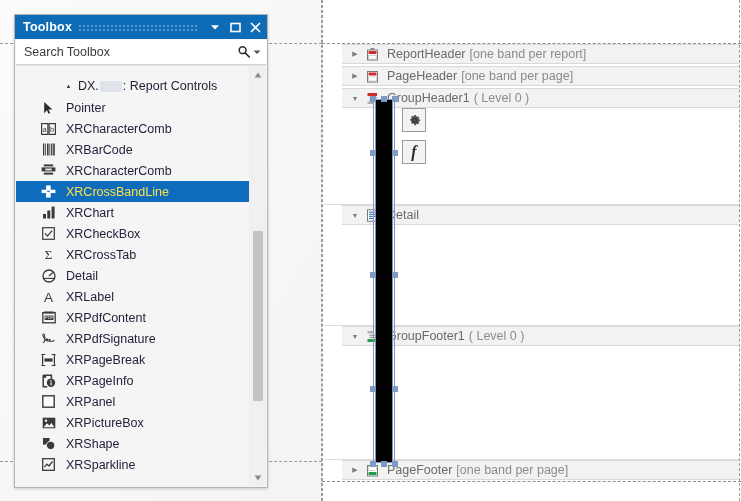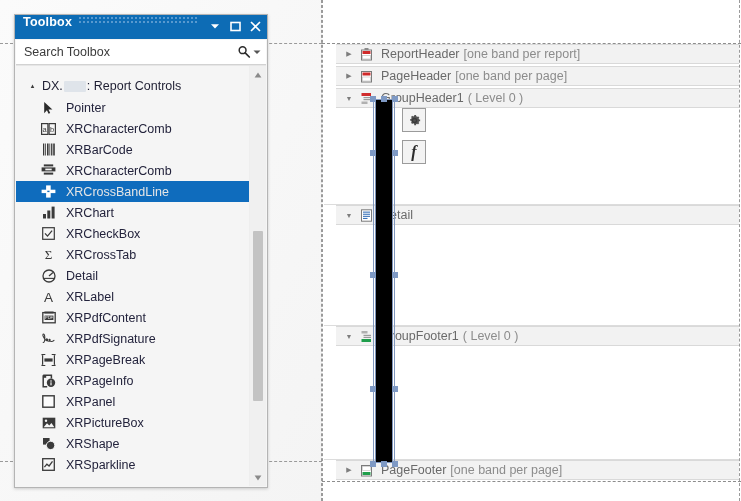--- a/index.html
+++ b/index.html
@@ -30,21 +30,21 @@
   .toolbox{
     position:absolute;left:14px;top:14px;width:254px;height:474px;
     background:#f5f5f5;
     border:1px solid #b4b4b4;
     box-shadow:0 1px 3px rgba(0,0,0,.18);
     box-sizing:border-box;
     display:flex;flex-direction:column;
   }
   .tb-titlebar{
     height:24px;background:#0d6cb5;color:#ffffff;
-    display:flex;
+    display:flex;align-items:center;
     padding:0 2px 0 8px;flex:0 0 auto;
     user-select:none;
   }
   .tb-title{font-size:12.5px;font-weight:bold;letter-spacing:.2px;white-space:nowrap;}
   .tb-grip{
     flex:1 1 auto;height:8px;margin:0 6px;
     background-image:radial-gradient(#5c9bd0 40%, transparent 41%);
     background-size:4px 4px;
     background-position:0 1px;
     opacity:.95;
@@ -77,36 +77,36 @@
   }
   .tb-list{
     position:absolute;left:0;top:0;right:16px;bottom:0;
     overflow:hidden;
   }
   .tb-cliptop{
     height:9px;overflow:hidden;position:relative;
   }
   .tb-group{
     display:flex;align-items:center;height:22px;padding-left:10px;
-    color:#1e1e32;font-size:12.5px;white-space:nowrap;
+    color:#1e1e32;font-size:12.5px;white-space:nowrap;margin-left:36px;
   }
   .tb-group .tri{
     width:13px;height:13px;display:flex;align-items:center;justify-content:center;
     color:#3c3c3c;font-size:7px;
   }
   .tb-group .gl{margin-left:3px;}
   .redact{
     display:inline-block;width:22px;height:11px;background:#dfe4ea;
     vertical-align:-1px;margin:0 1px;border-radius:1px;
   }
   .tb-item{
     display:flex;align-items:center;height:21px;padding-left:24px;
     color:#23233c;font-size:12.5px;white-space:nowrap;cursor:default;
   }
-  .tb-item.sel{background:#0f6cbd;color:#e5e5e5;}
+  .tb-item.sel{background:#0f6cbd;color:#fde047;}
   .tb-ico{
     width:17px;height:16px;flex:0 0 auto;margin-right:9px;
     display:flex;align-items:center;justify-content:center;
     color:#3a3a3a;
   }
   .tb-item.sel .tb-ico{color:#ffffff;}
   .tb-ico svg{display:block;}
   .tb-label{overflow:hidden;text-overflow:clip;}
 
   
@@ -132,21 +132,21 @@
   .page-dash-left{
     position:absolute;left:0;top:0;height:501px;border-left:1px dashed #9a9a9a;width:0;
   }
   .page-dash-right{
     position:absolute;right:1px;top:0;height:501px;border-left:1px dashed #9a9a9a;width:0;
   }
   .margin-line{
     position:absolute;left:0;right:0;border-top:1px dashed #8d8d8d;height:0;
   }
   .band-header{
-    position:absolute;left:14px;right:2px;height:20px;
+    position:absolute;left:20px;right:2px;height:20px;
     background:#f2f2f2;
     border-top:1px solid #d9d9d9;border-bottom:1px solid #d9d9d9;
     display:flex;align-items:center;box-sizing:border-box;
     color:#6f6f6f;font-size:12.5px;white-space:nowrap;
   }
   .band-tri{
     width:18px;height:18px;display:flex;align-items:center;justify-content:center;
     color:#7d7d7d;font-size:7px;flex:0 0 auto;margin-left:4px;
   }
   .band-ico{

